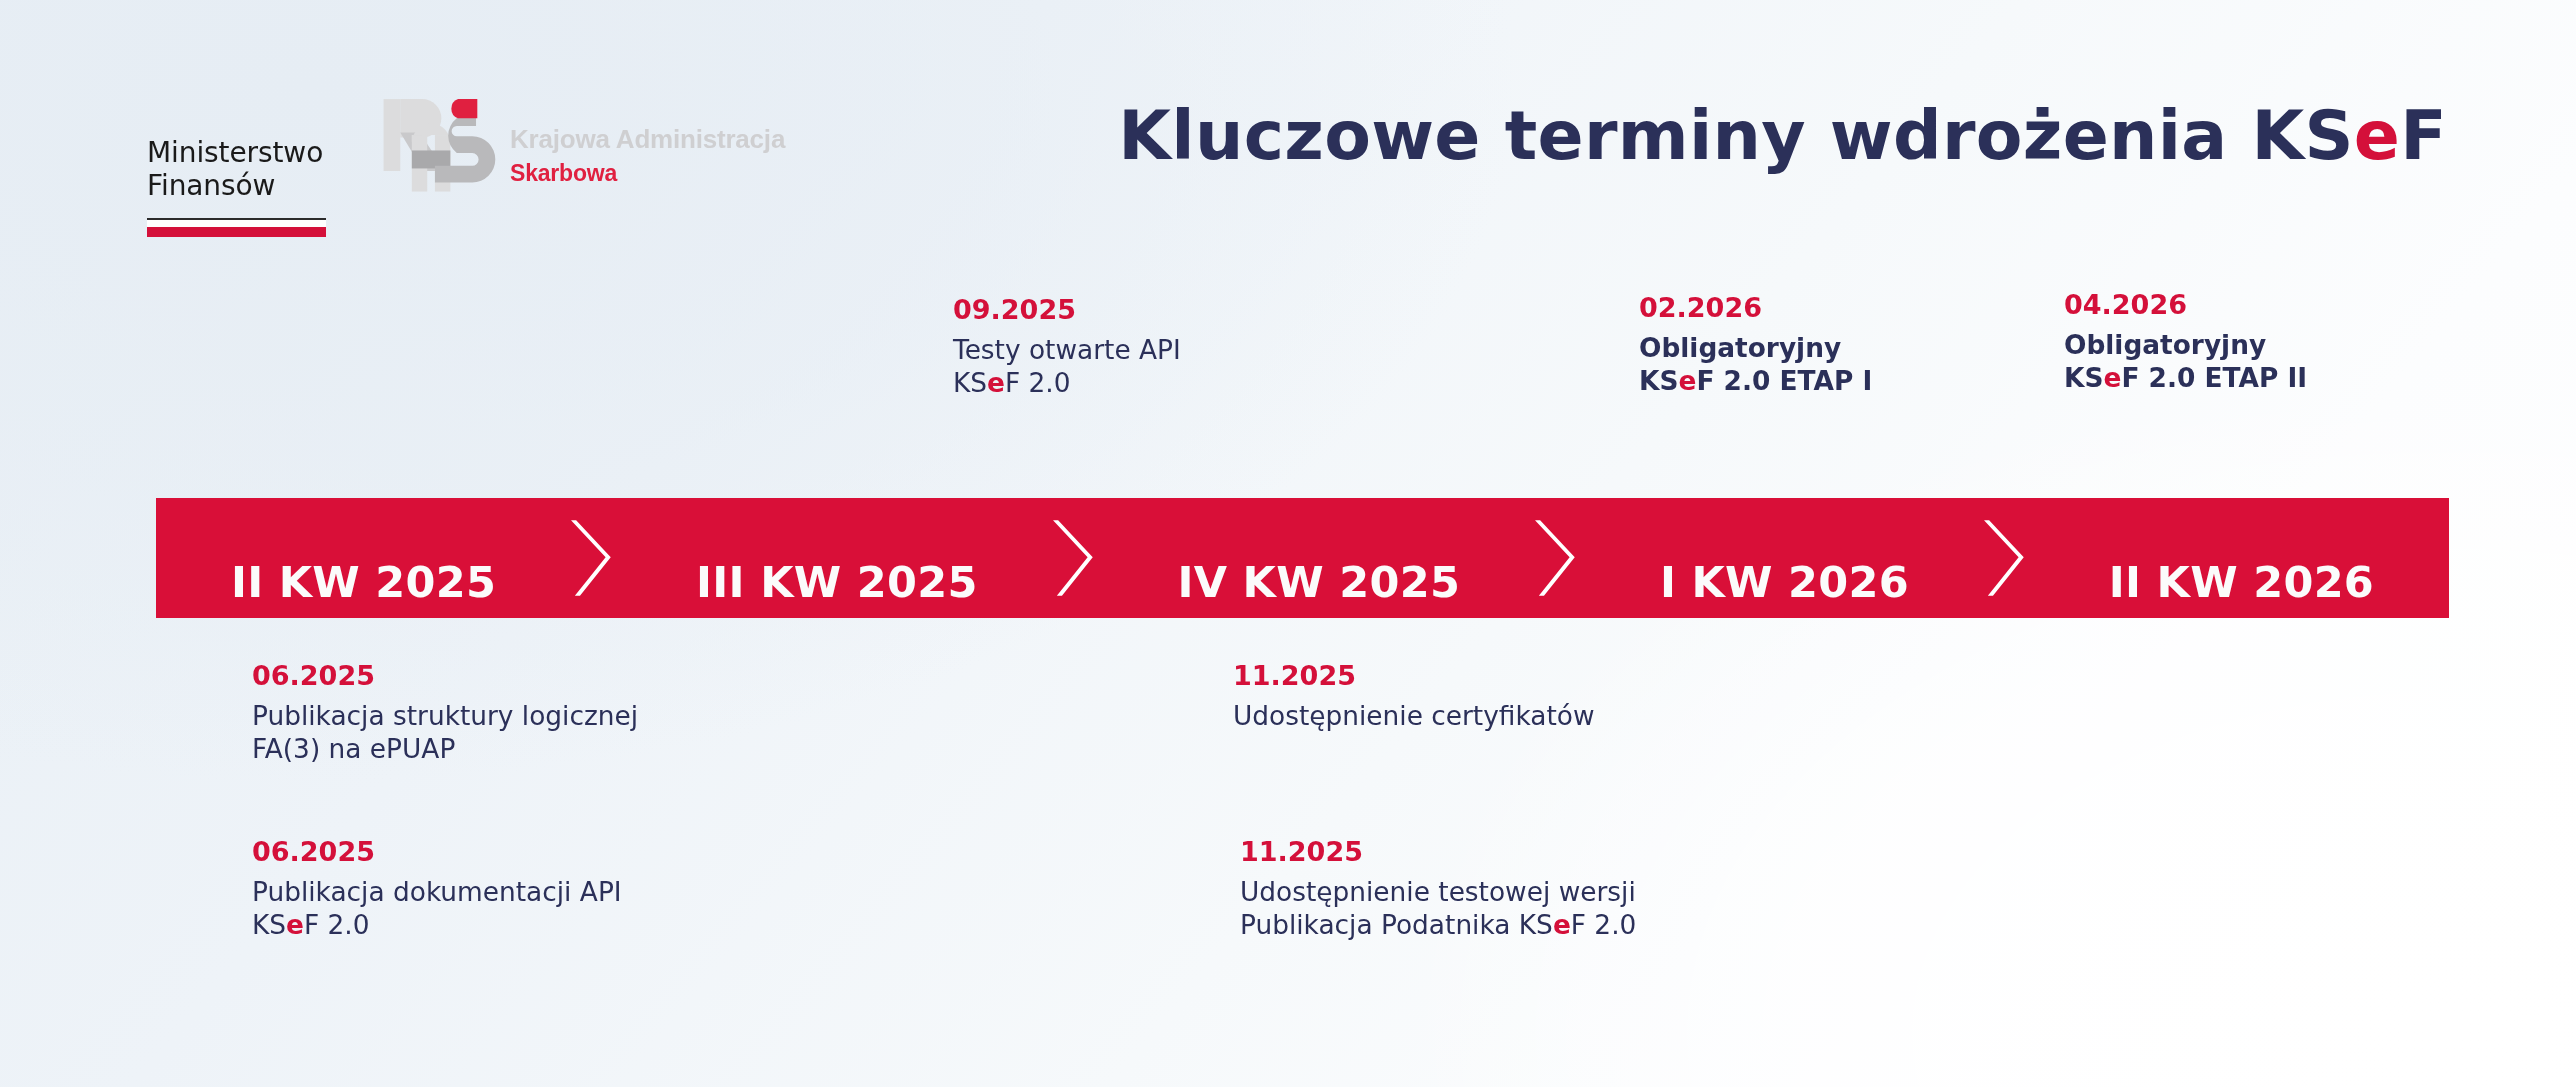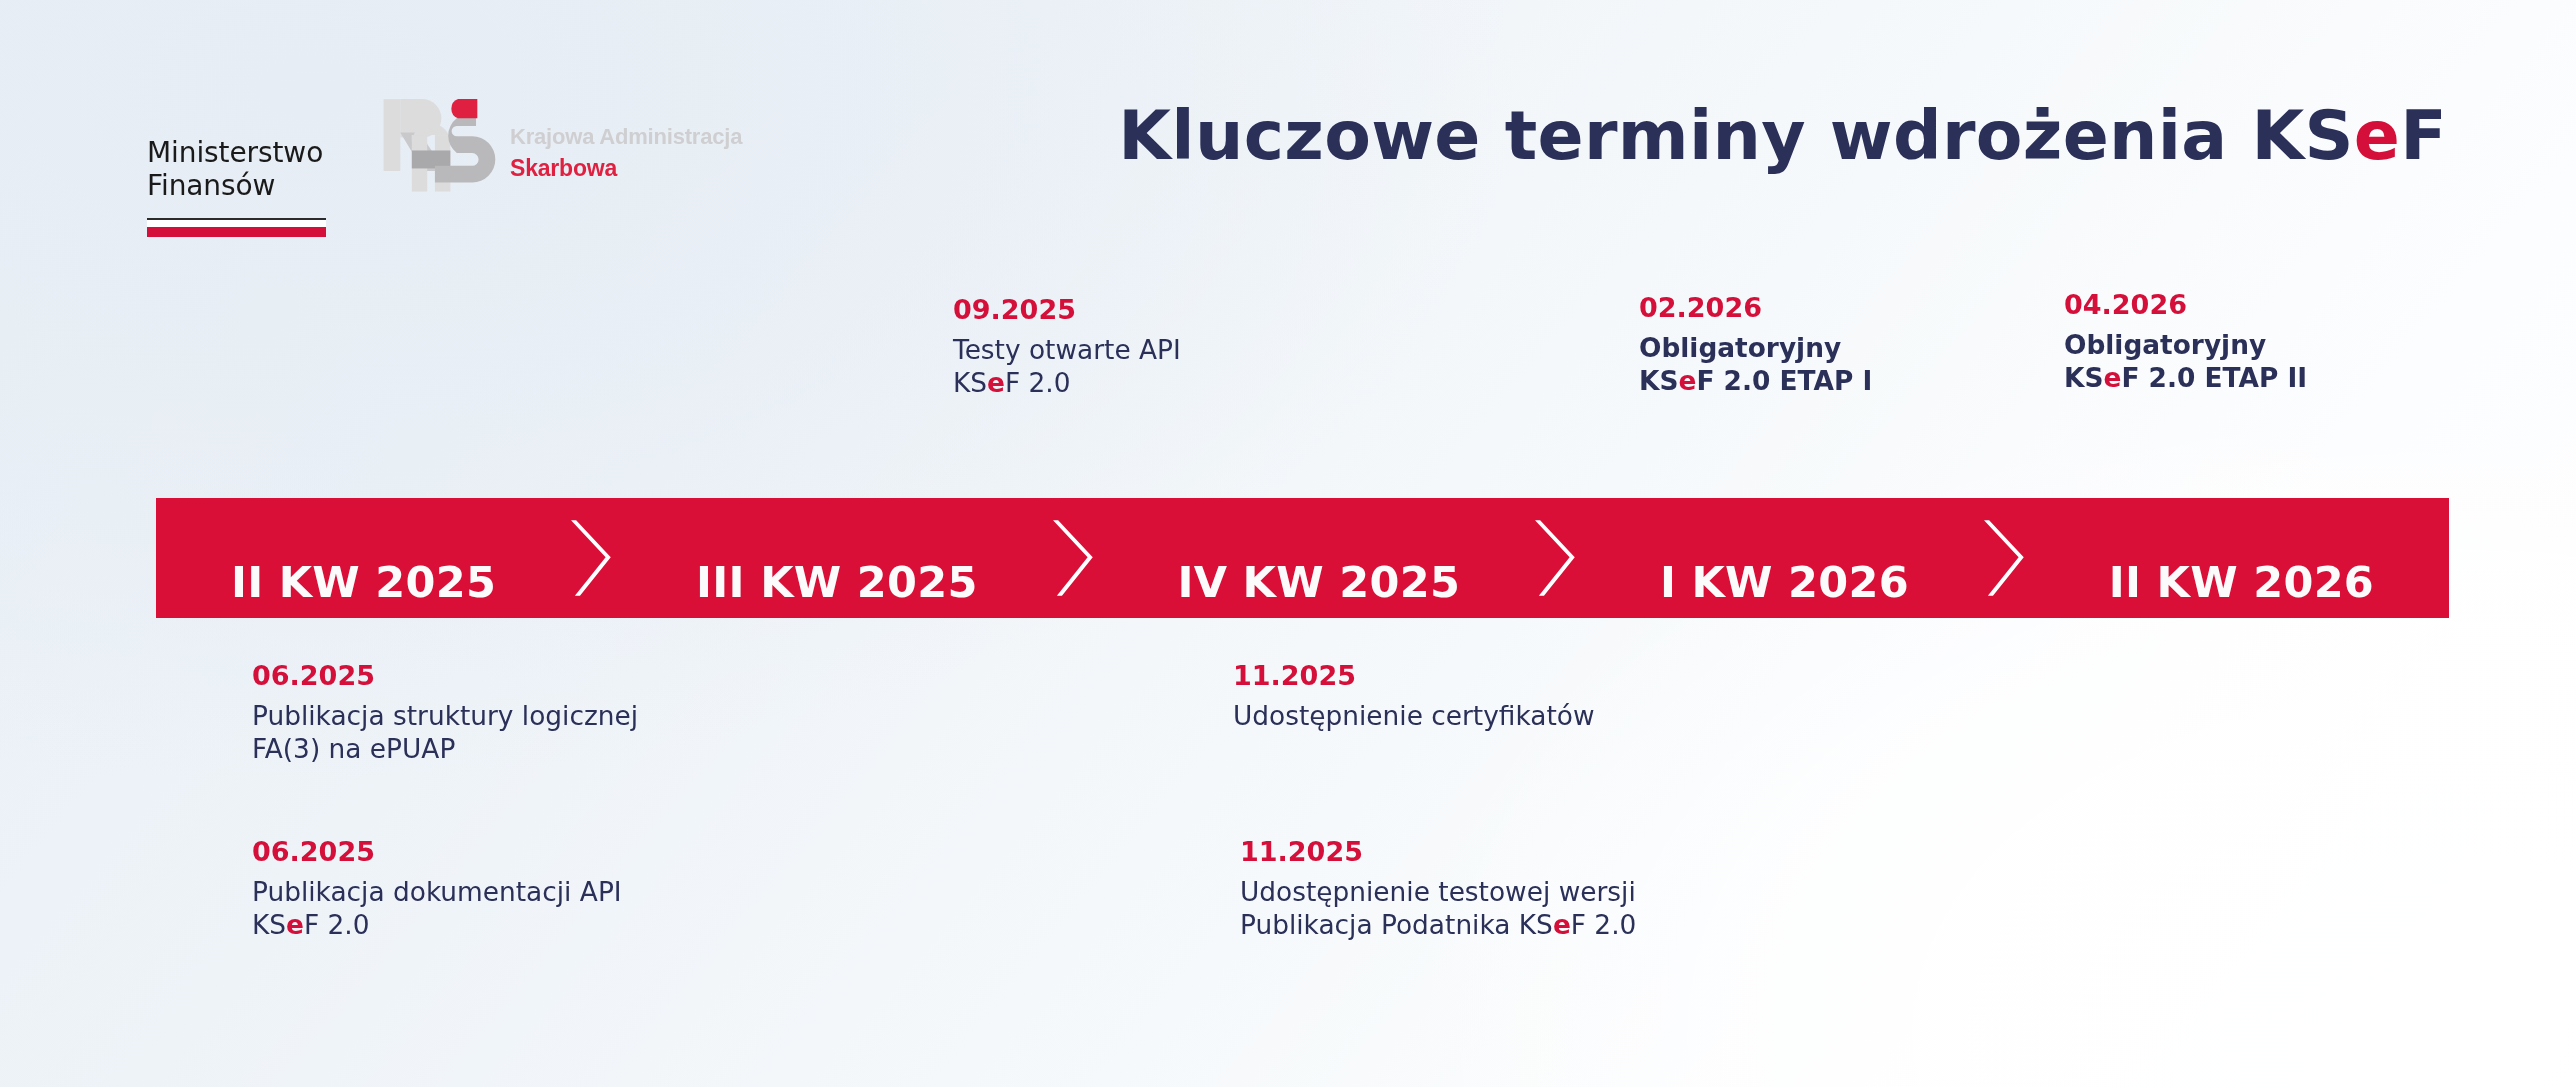--- a/index.html
+++ b/index.html
@@ -74,21 +74,21 @@
     width: 122px;
     height: 100px;
   }
   #kas-words {
     position: absolute;
     left: 129px;
     top: 31px;
   }
   #kas-words .kas-l1 {
     font-family: "Liberation Sans", sans-serif;
-    font-size: 22px;
+    font-size: 26px;
     font-weight: 700;
     color: #cfcfd1;
     letter-spacing: -0.2px;
     line-height: 1.02;
     white-space: nowrap;
   }
   #kas-words .kas-l2 {
     font-family: "Liberation Sans", sans-serif;
     font-size: 23px;
     font-weight: 700;

